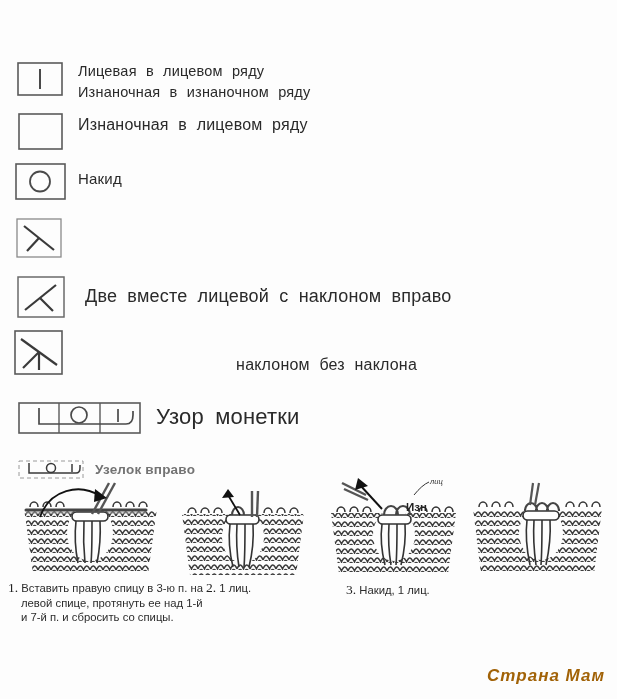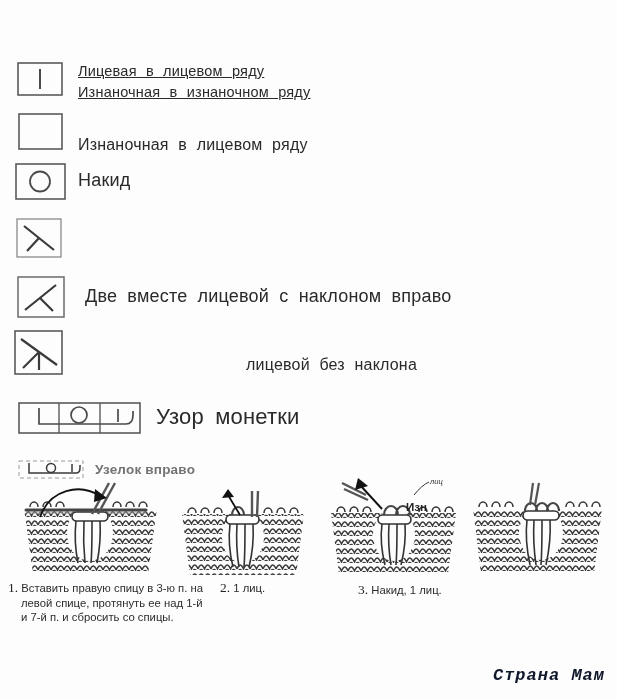--- a/index.html
+++ b/index.html
@@ -11,35 +11,35 @@
     color:#232323;
     overflow:hidden;
   }
   .abs{position:absolute;}
   
   .symbox{position:absolute;}
   .symbox svg{display:block;}
   
   .lg-line{white-space:nowrap;color:#2a2a2a;}
   .ws{word-spacing:5px;letter-spacing:0.2px;}
-  .t15{font-size:14.5px;line-height:21px;text-decoration:underline;}
+  .t15{font-size:14.5px;line-height:21px;}
   .t16{font-size:16px;line-height:22px;}
   .t18{font-size:18px;line-height:24px;}
-  .t19{font-size:18px;}
+  .t19{font-size:15px;}
   .t22{font-size:22px;}
   .t-sub{font-size:16px;line-height:22px;}
   
   .tut-title{font-size:13.5px;font-weight:bold;letter-spacing:0.2px;color:#737373;}
   .cap{font-size:11.3px;line-height:14.5px;color:#2c2c2c;}
   .cap .num{font-family:"Liberation Serif", serif;font-size:13.5px;color:#222;}
   .cap1{padding-left:13px;text-indent:-13px;}
   .watermark{
-    font-family:Liberation Mono, monospace;
+    font-family:Liberation Sans, sans-serif;
     font-style:italic;font-weight:bold;
-    font-size:17px;color:#0f172a;
+    font-size:17px;color:#a16207;
     letter-spacing:1px;
     text-shadow:0 0 1px #ffffff;
   }
 </style>
 </head>
 <body>
 
 <div class="page">
 
   <div class="symbox" style="left:17px;top:62px;">
@@ -51,21 +51,21 @@
   <div class="abs" style="left:78px;top:61px;">
     <div class="lg-line ws t15">Лицевая в лицевом ряду</div>
     <div class="lg-line ws t15">Изнаночная в изнаночном ряду</div>
   </div>
 
   <div class="symbox" style="left:18px;top:113px;">
     <svg width="45" height="37" viewBox="0 0 45 37">
       <rect x="1" y="1" width="43" height="35" fill="none" stroke="#5a5a5a" stroke-width="1.6"></rect>
     </svg>
   </div>
-  <div class="abs" style="left:78px;top:114px;margin-top:20px;">
+  <div class="abs" style="left:78px;top:114px;">
     <div class="lg-line ws t16">Изнаночная в лицевом ряду</div>
   </div>
 
   <div class="symbox" style="left:15px;top:163px;">
     <svg width="51" height="37" viewBox="0 0 51 37">
       <rect x="1" y="1" width="49" height="35" fill="none" stroke="#5a5a5a" stroke-width="1.6"></rect>
       <circle cx="25" cy="18.5" r="10" fill="none" stroke="#4a4a4a" stroke-width="1.8"></circle>
     </svg>
   </div>
   <div class="abs" style="left:78px;top:170px;">
@@ -93,21 +93,21 @@
 
   <div class="symbox" style="left:14px;top:330px;">
     <svg width="49" height="45" viewBox="0 0 49 45">
       <rect x="1" y="1" width="47" height="43" fill="none" stroke="#5a5a5a" stroke-width="1.6"></rect>
       <line x1="7" y1="9" x2="43" y2="35" stroke="#3a3a3a" stroke-width="2.2"></line>
       <line x1="25" y1="22" x2="9" y2="38" stroke="#3a3a3a" stroke-width="2.2"></line>
       <line x1="25" y1="22" x2="25" y2="40" stroke="#3a3a3a" stroke-width="2.2"></line>
     </svg>
   </div>
   <div class="abs" style="left:77px;top:354px;width:340px;">
-    <div class="lg-line ws t-sub" style="text-align:right;">лицевой без наклона</div>
+    <div class="lg-line ws t-sub" style="text-align:right;">наклоном без наклона</div>
   </div>
 
   <div class="symbox" style="left:18px;top:402px;">
     <svg width="123" height="32" viewBox="0 0 123 32">
       <rect x="1" y="1" width="121" height="30" fill="none" stroke="#5a5a5a" stroke-width="1.6"></rect>
       <line x1="41" y1="1" x2="41" y2="31" stroke="#5a5a5a" stroke-width="1.4"></line>
       <line x1="82" y1="1" x2="82" y2="31" stroke="#5a5a5a" stroke-width="1.4"></line>
       <circle cx="61" cy="13" r="8" fill="none" stroke="#4a4a4a" stroke-width="1.7"></circle>
       <path d="M21,6 L21,22 L108,22 Q115,22 115,13 L115,9" fill="none" stroke="#4a4a4a" stroke-width="1.7"></path>
       <line x1="100" y1="7" x2="100" y2="20" stroke="#4a4a4a" stroke-width="1.7"></line>
@@ -210,24 +210,24 @@
       <path d="M63,30 a6,8 0 1 1 12,0 M74,30 a6,8 0 1 1 12,0 M85,30 a6,8 0 1 1 12,0" fill="none" stroke="#444" stroke-width="2.2"></path>
       <line x1="71" y1="2" x2="68" y2="24" stroke="#555" stroke-width="2.2"></line>
       <line x1="77" y1="2" x2="73" y2="24" stroke="#555" stroke-width="2.2"></line>
     </svg>
   </div>
 
   <div class="abs cap cap1" style="left:8px;top:581px;width:188px;">
     <span class="num">1.</span>
     <span>Вставить правую спицу в 3-ю п. на левой спице, протянуть ее над 1-й и 7-й п. и сбросить со спицы.</span>
   </div>
-  <div class="abs cap" style="left:220px;top:581px;width:110px;">
+  <div class="abs cap" style="left:206px;top:581px;width:110px;">
     <span class="num">2.</span>
     <span>1 лиц.</span>
   </div>
-  <div class="abs cap" style="left:346px;top:583px;width:125px;margin-left:12px;">
+  <div class="abs cap" style="left:346px;top:583px;width:125px;">
     <span class="num">3.</span>
     <span>Накид, 1 лиц.</span>
   </div>
 
   <div class="abs watermark" style="right:12px;top:666px;">Страна Мам</div>
 
 </div>
 
 </body></html>

